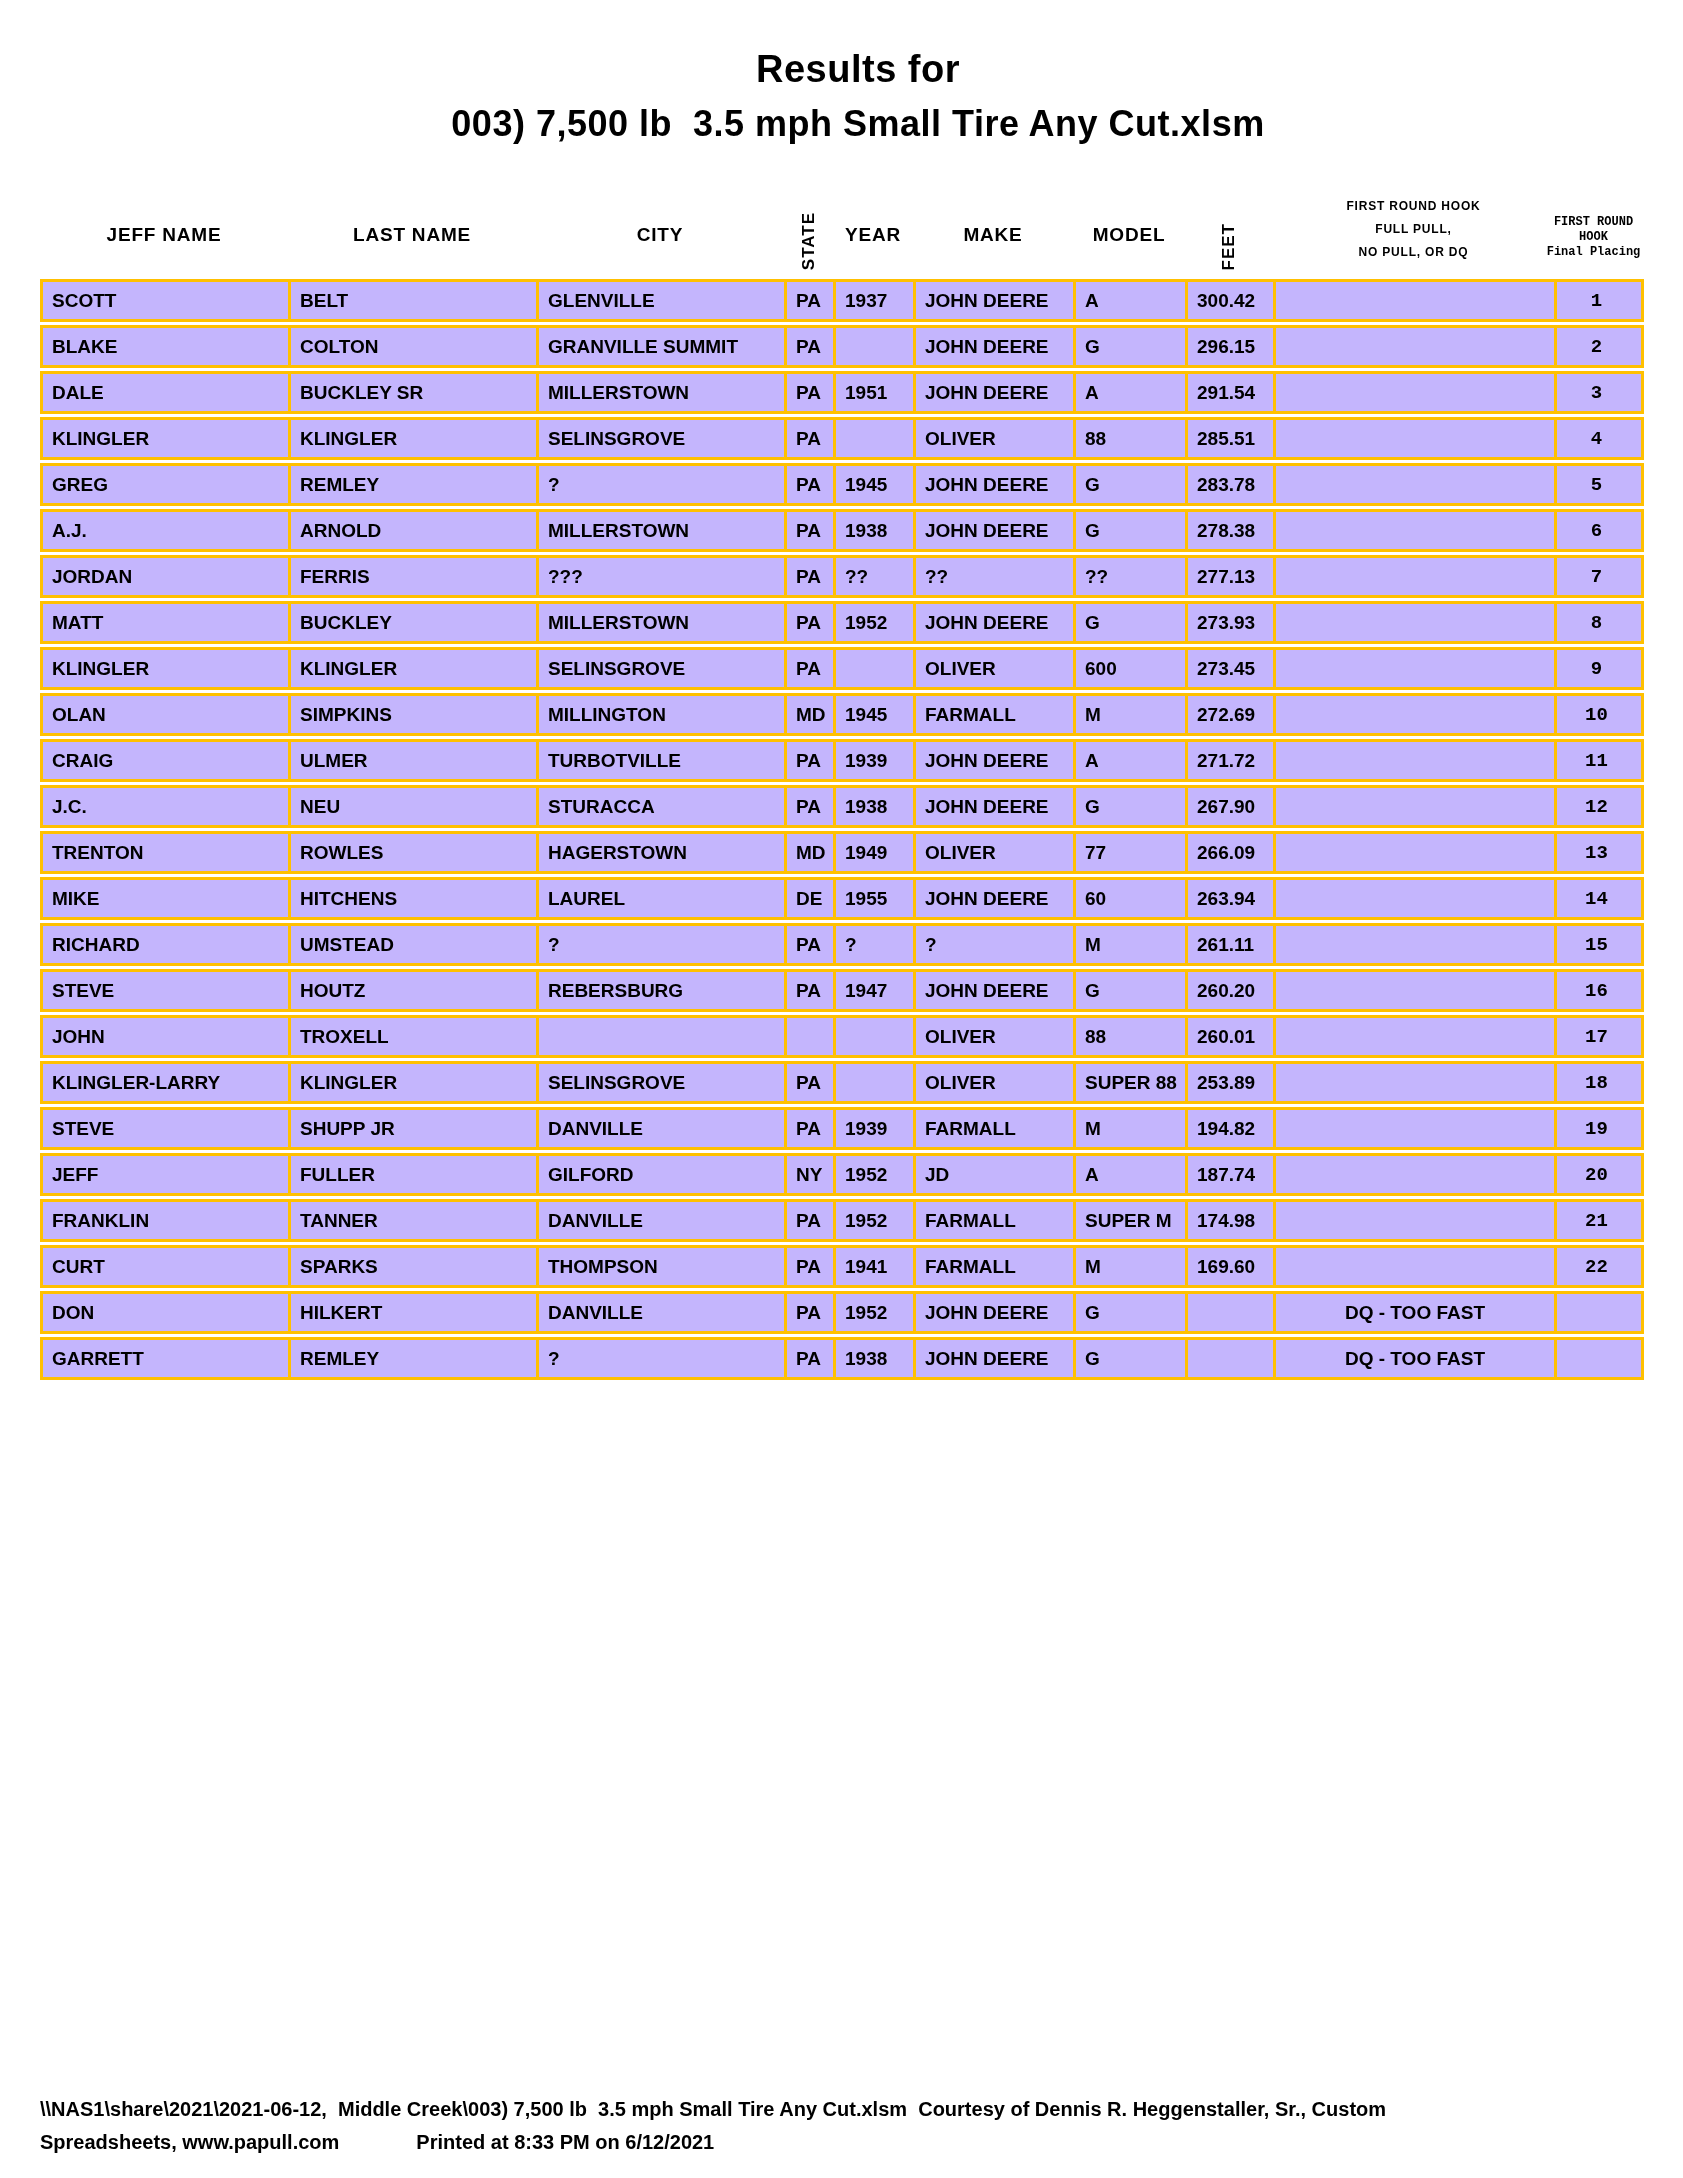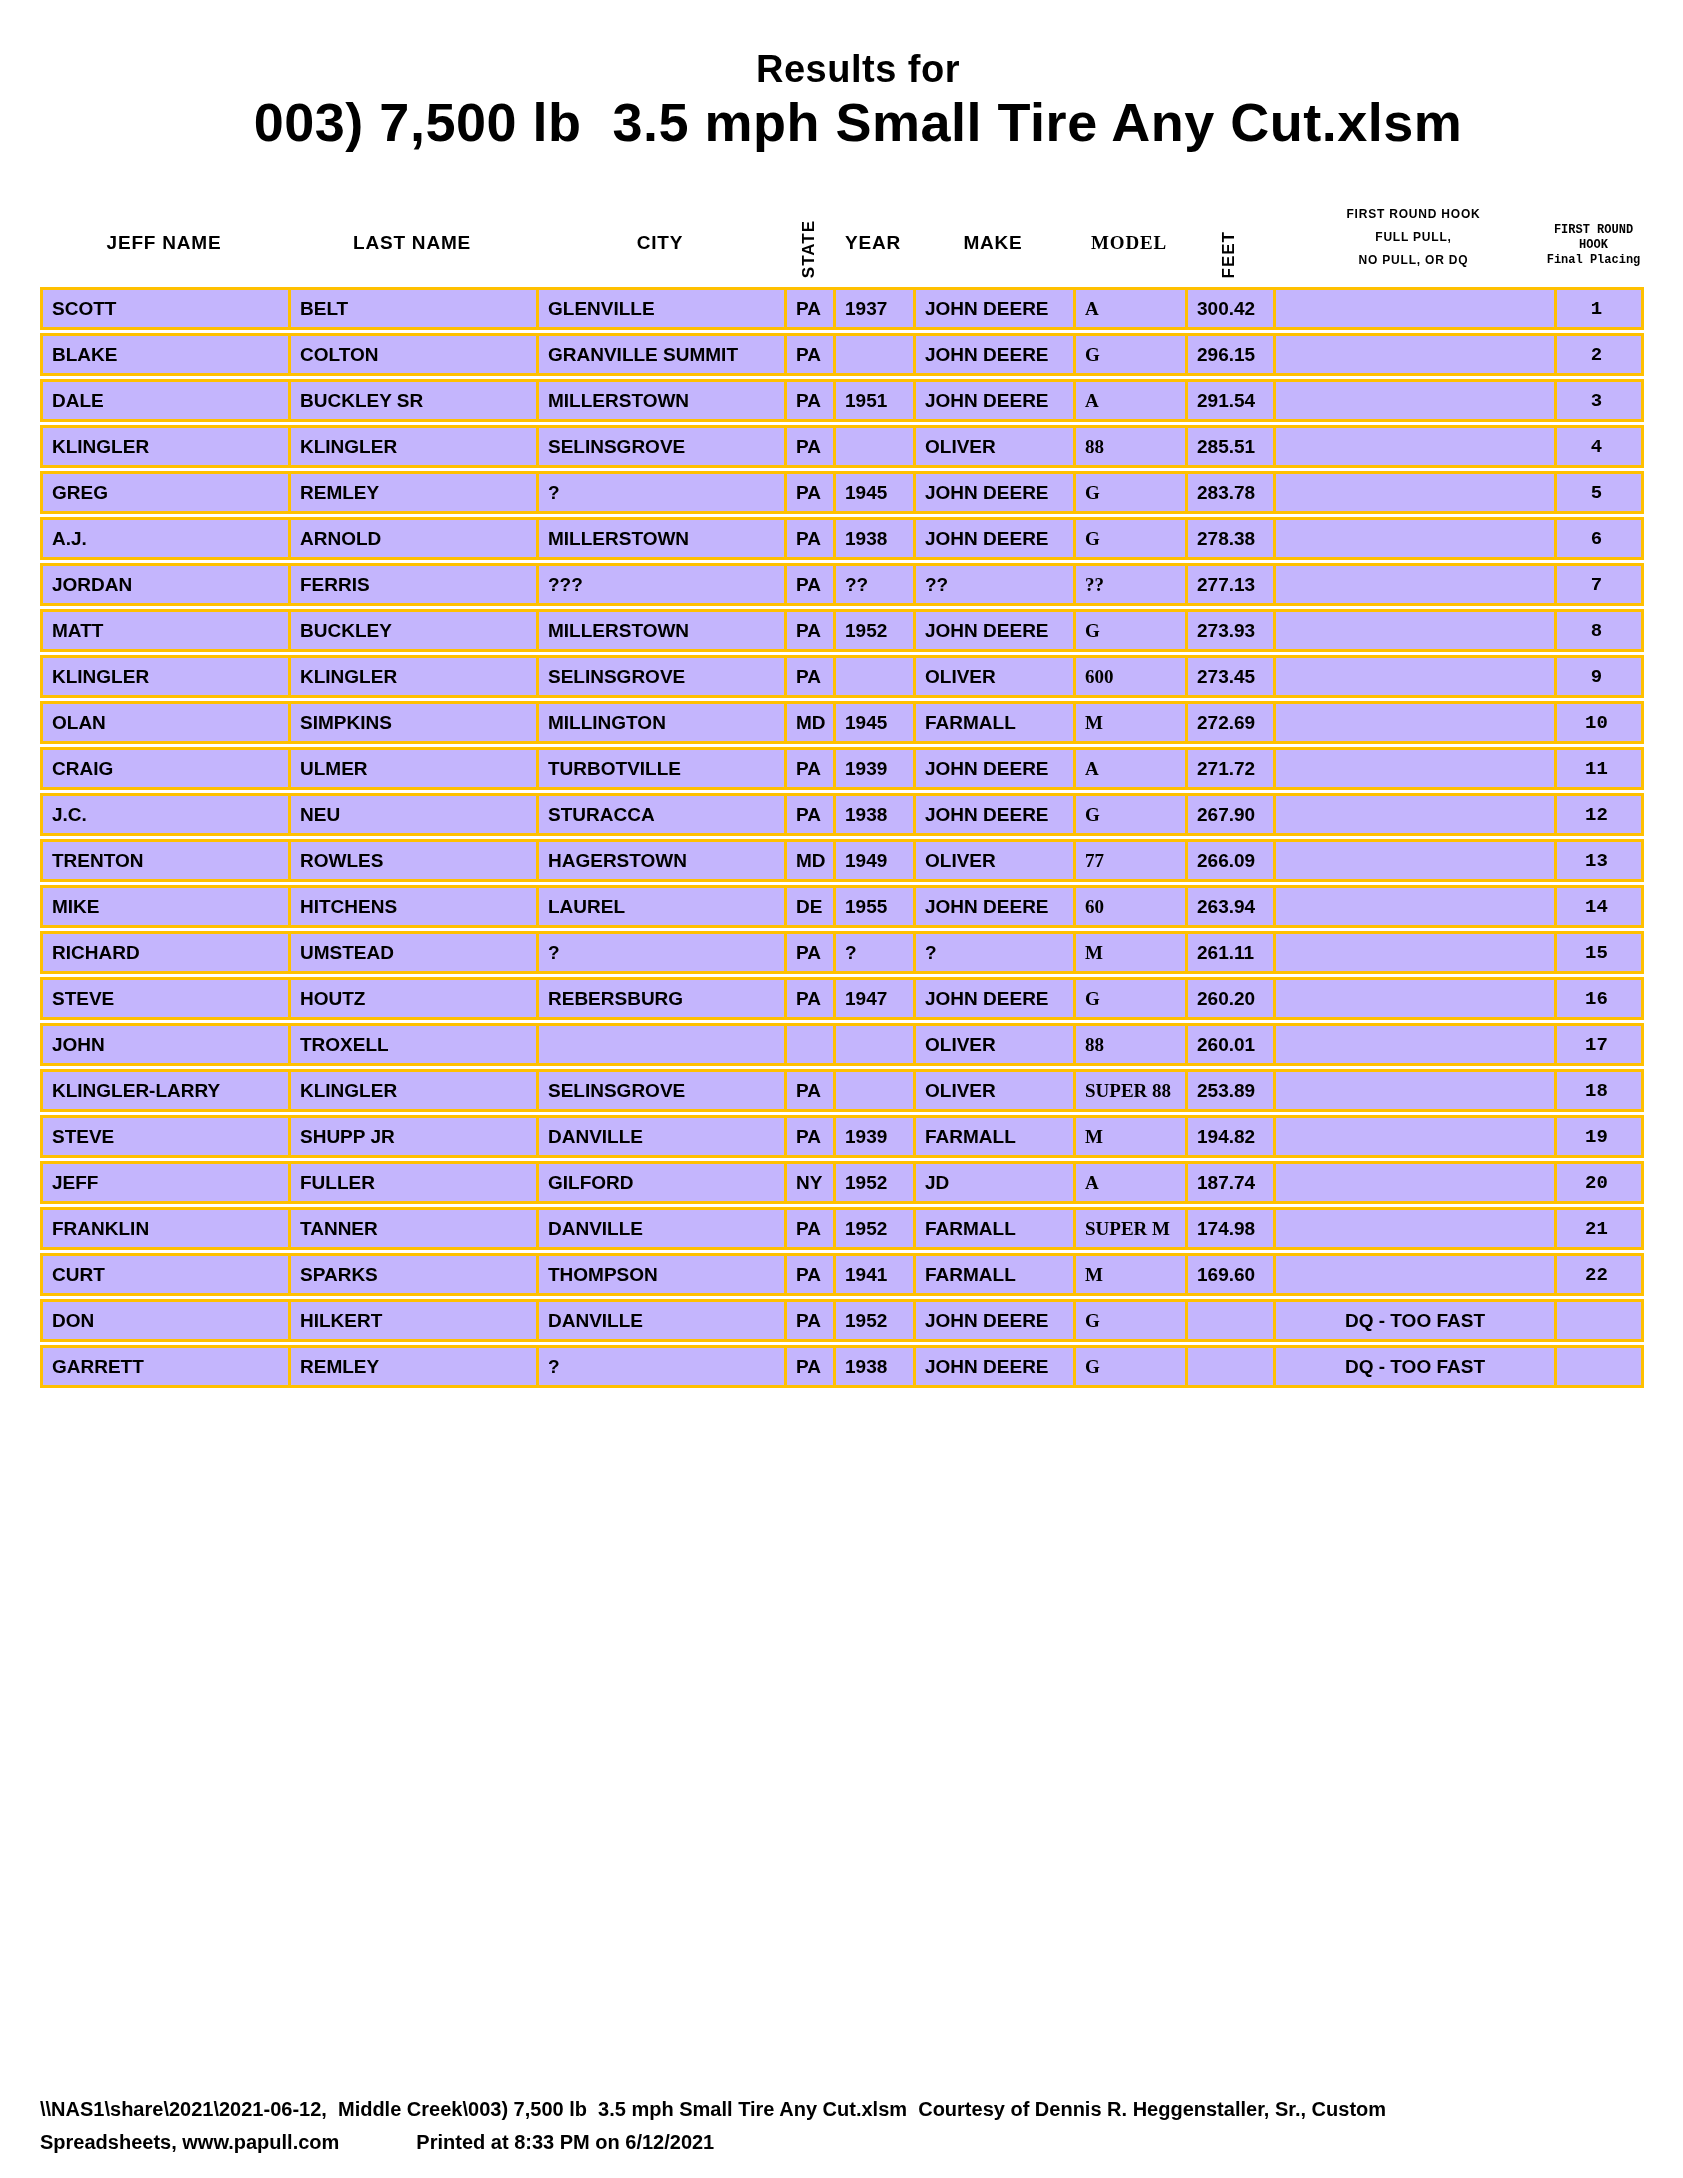--- a/index.html
+++ b/index.html
@@ -11,21 +11,21 @@
     color: #000000;
     position: relative;
     overflow: hidden;
   }
   .page { position: relative; width: 1683px; height: 2178px; }
   .prews { white-space: pre-wrap; }
 
   
   .title { width: 1636px; margin: 48px 0 0 40px; text-align: center; }
   .title-line1 { font-size: 38px; letter-spacing: 0.5px; }
-  .title-line2 { font-size: 54px; letter-spacing: 0.5px; }
+  .title-line2 { font-size: 36px; margin-top: 12px; letter-spacing: 0.5px; }
 
   
   .table { margin: 38px 0 0 40px; width: 1604px; }
   .thead { display: flex; align-items: flex-end; height: 89px; margin-bottom: 7px; }
   .hc { display: flex; justify-content: center; align-items: flex-end; height: 100%; }
   .hc .h-label { font-size: 19px; letter-spacing: 0.8px; margin-bottom: 26px; white-space: nowrap; }
   .vert {
     writing-mode: vertical-rl;
     transform: rotate(180deg);
     font-size: 17px;
@@ -35,21 +35,21 @@
   .h-hook { text-align: center; font-size: 12px; line-height: 23px; letter-spacing: 0.8px; margin-bottom: 8px; white-space: nowrap; }
   .h-placing { text-align: center; font-size: 12px; line-height: 15px; margin-bottom: 12px; white-space: nowrap; }
 
   
   .c0 { width: 248px; }
   .c1 { width: 248px; }
   .c2 { width: 248px; }
   .c3 { width: 49px; }
   .c4 { width: 80px; }
   .c5 { width: 160px; }
-  .c6 { width: 112px; font-family: Liberation Serif, serif; }
+  .c6 { width: 112px; }
   .c7 { width: 88px; }
   .c8 { width: 281px; }
   .c9 { width: 79px; font-family: Liberation Mono, monospace; }
 
   
   .trow {
     display: flex;
     align-items: center;
     height: 43px;
     border: 3px solid #FFC000;

